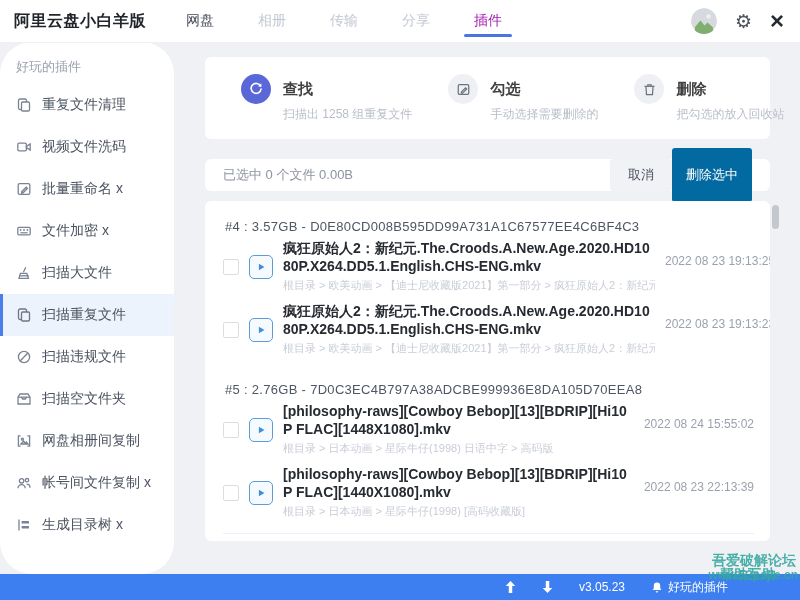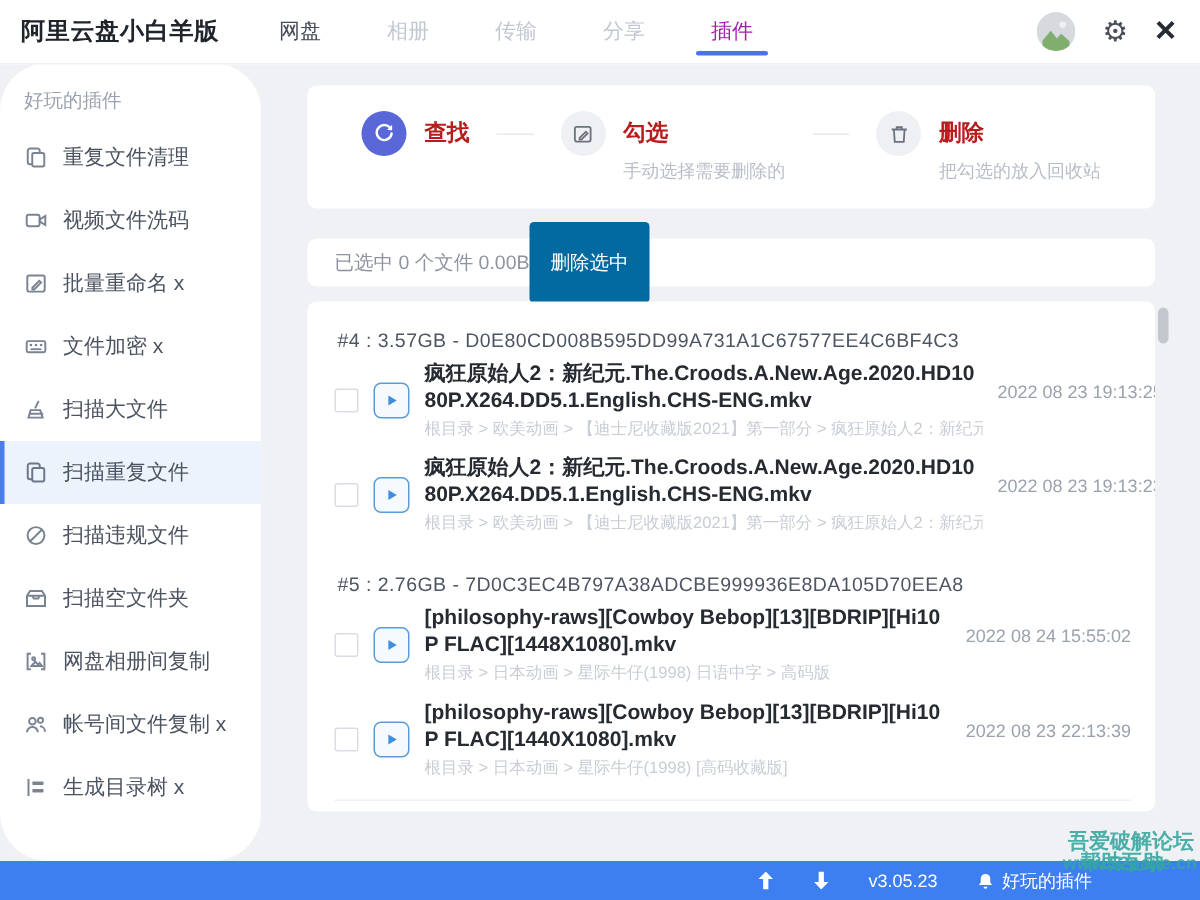--- a/index.html
+++ b/index.html
@@ -37,21 +37,21 @@
   .card{background:#fff;border-radius:6px;}
   
   .steps-card{height:82px;margin-bottom:20px;box-sizing:border-box;}
   .steps-row{display:flex;padding:17px 36px 0 36px;}
   .step{display:flex;align-items:flex-start;}
   .step-circle{width:30px;height:30px;border-radius:50%;display:flex;align-items:center;
     justify-content:center;flex:0 0 auto;}
   .step-circle.blue{background:#5a67d8;}
   .step-circle.gray{background:#eef0f3;}
   .step-text{margin-left:12px;}
-  .step-label{font-size:15px;font-weight:bold;color:#b91c1c;line-height:30px;}
+  .step-label{font-size:15px;font-weight:bold;color:#404040;line-height:30px;}
   .step-desc{font-size:12px;color:#b8bec8;margin-top:2px;white-space:nowrap;}
   .connector{flex:1;height:1px;background:#e8eaee;margin:15px 18px 0 18px;}
   
   .select-card{height:32px;margin-bottom:10px;display:flex;align-items:center;padding:0 18px;box-sizing:border-box;}
   .select-summary{font-size:13px;color:#8d94a0;}
   .btn{border:none;border-radius:3px;font-size:13px;cursor:pointer;
     font-family:"Liberation Sans","DejaVu Sans",sans-serif;}
   .btn-cancel{margin-left:auto;background:#f1f2f5;color:#4a515d;padding:7px 18px;}
   .btn-danger{margin-left:0;background:#0369a1;color:#fff;padding:18px 14px;}
   
@@ -231,20 +231,21 @@
     <div class="steps-row">
       <div class="step">
         <div class="step-circle blue">
           <svg width="16" height="16" viewBox="0 0 16 16">
               <path d="M12.6 5.1A5 5 0 1 0 13.1 8" fill="none" stroke="#fff" stroke-width="1.6" stroke-linecap="round"></path>
               <path d="M13.4 2.2v3.4h-3.4z" fill="#fff"></path>
             </svg>
         </div>
         <div class="step-text">
           <div class="step-label">查找</div>
+          <div class="step-desc">扫描出 1258 组重复文件</div>
         </div>
       </div>
       <div class="connector"></div>
       <div class="step">
         <div class="step-circle gray">
           <svg width="15" height="15" viewBox="0 0 16 16">
               <g fill="none" stroke="#6b7380" stroke-width="1.3">
                 <rect x="2.4" y="2.8" width="11.2" height="10.4" rx="1.4"></rect>
                 <path d="M5.8 10.6l4.4-4.4 1.2 1.2-4.4 4.4H5.8v-1.2z"></path>
               </g>
@@ -269,20 +270,21 @@
         <div class="step-text">
           <div class="step-label">删除</div>
           <div class="step-desc">把勾选的放入回收站</div>
         </div>
       </div>
     </div>
   </div>
 
   <div class="card select-card">
     <span class="select-summary">已选中 0 个文件 0.00B</span>
+    <button class="btn btn-cancel">取消</button>
     <button class="btn btn-danger">删除选中</button>
   </div>
 
   <div class="card list-card">
 
     <div class="group">
       <div class="group-header">#4 : 3.57GB - D0E80CD008B595DD99A731A1C67577EE4C6BF4C3</div>
 
       <div class="file-row">
         <span class="checkbox"></span>

